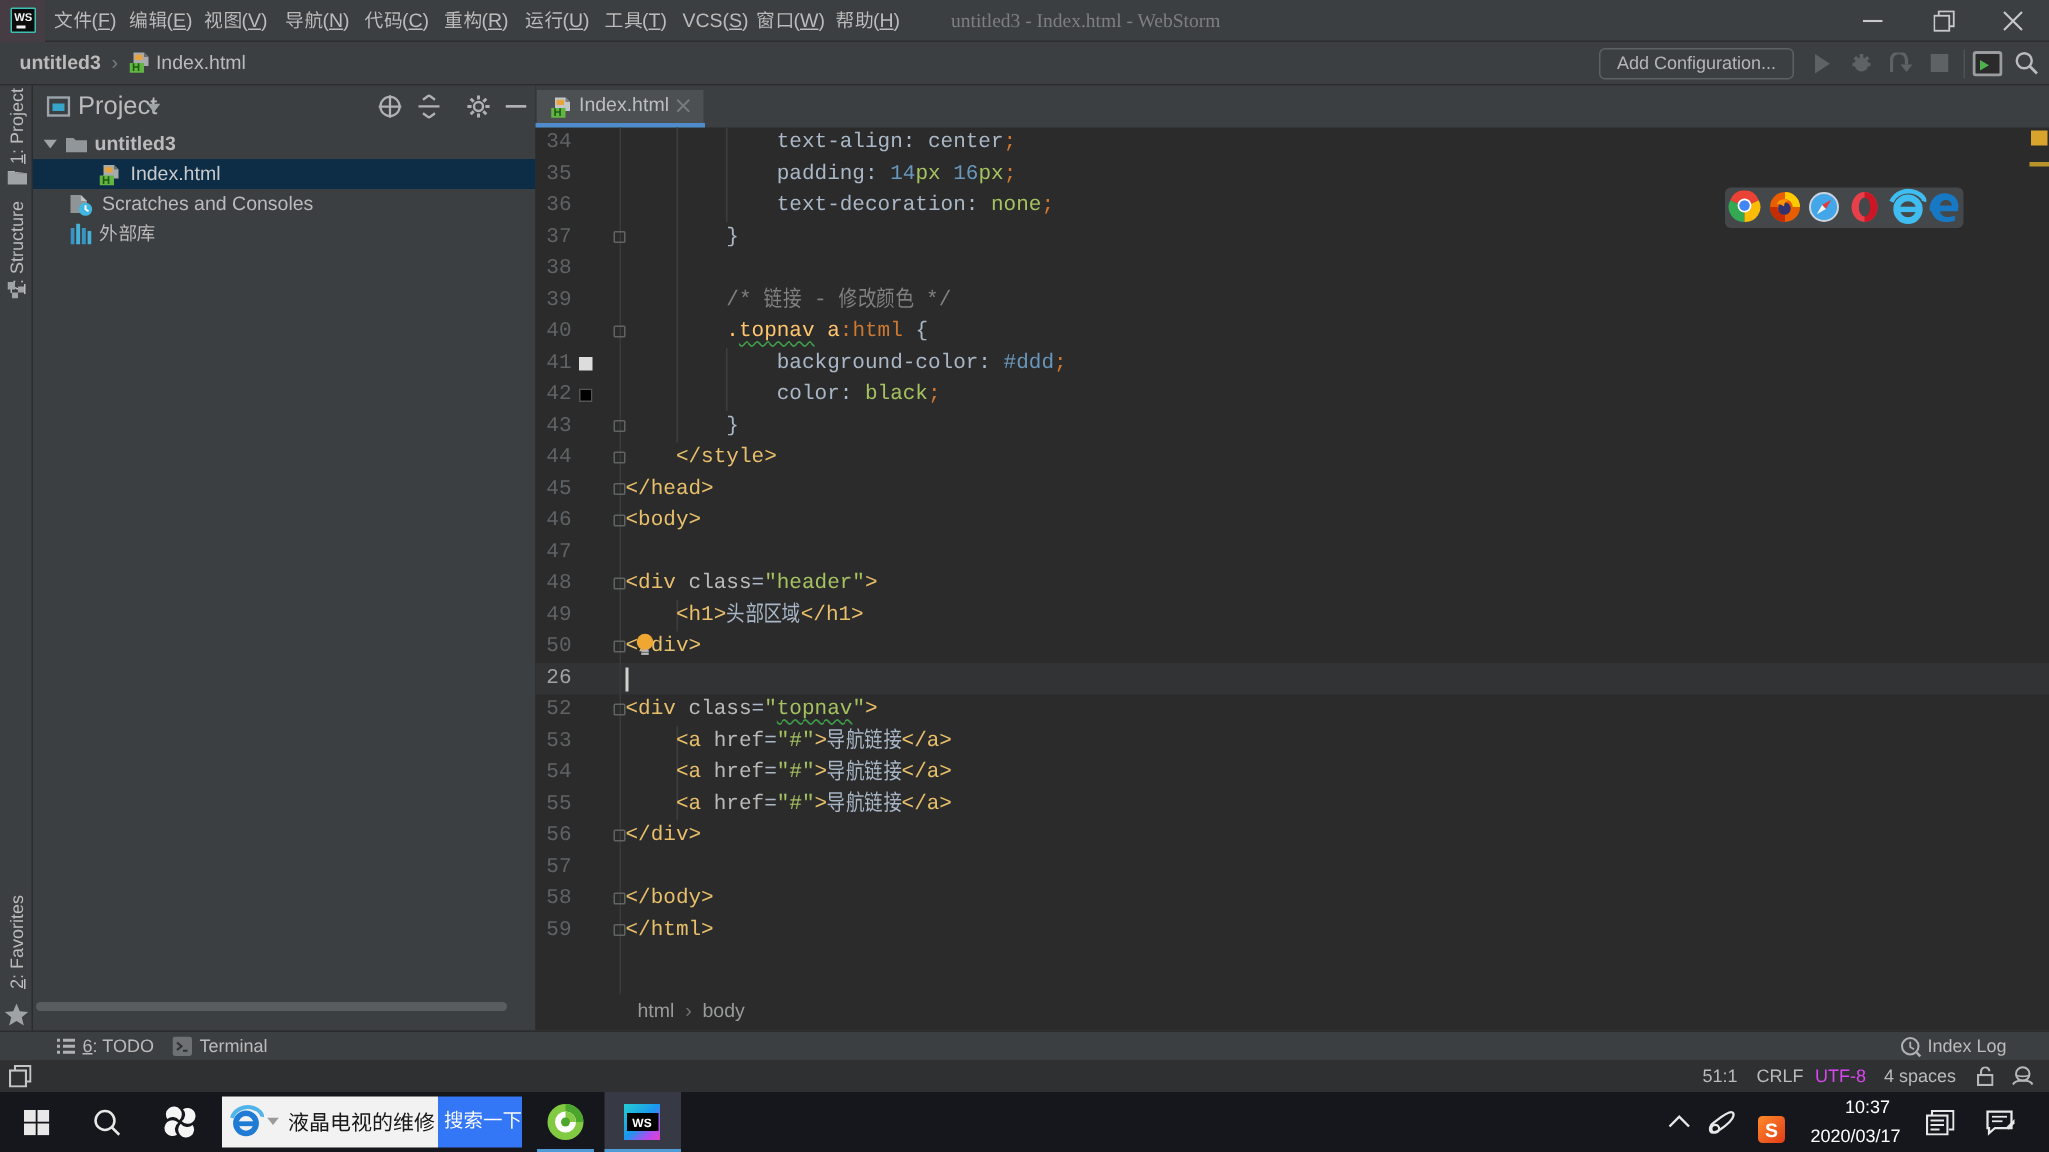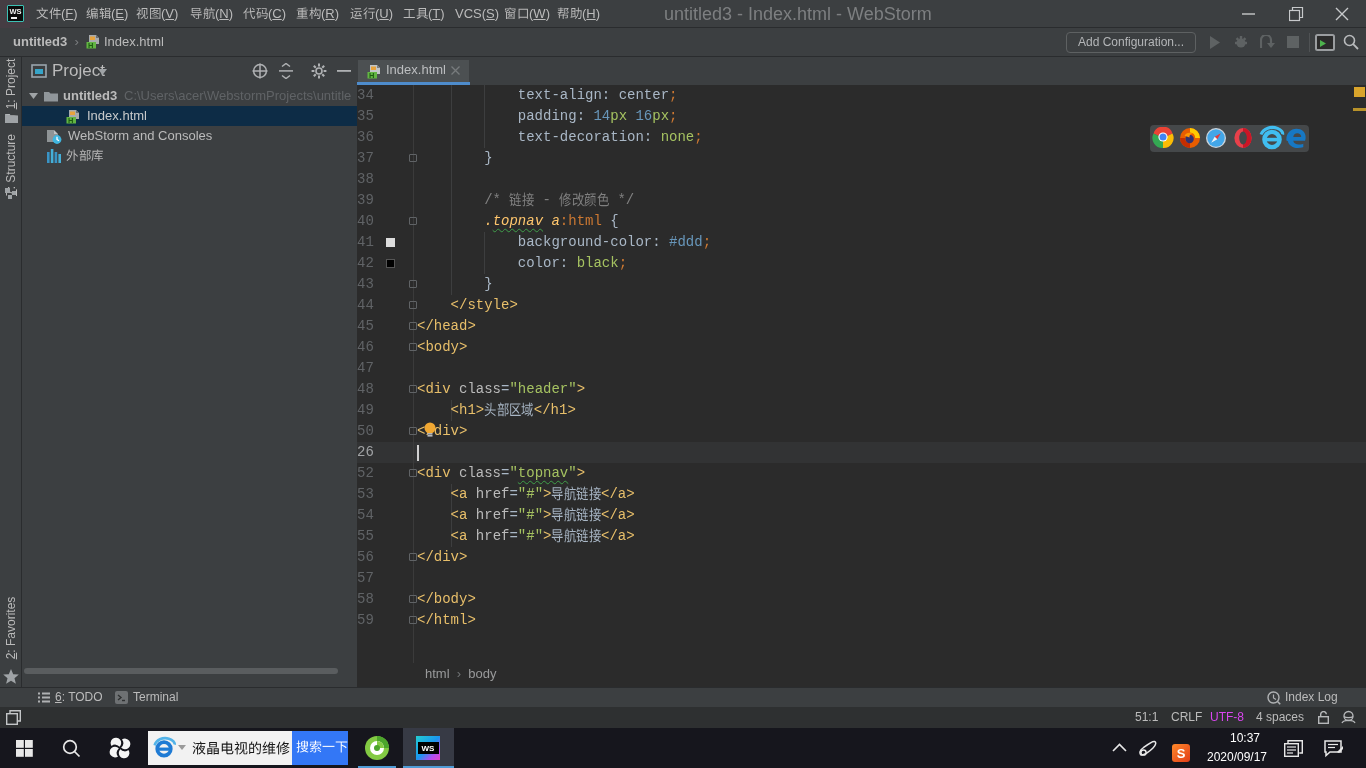--- a/index.html
+++ b/index.html
@@ -4,57 +4,57 @@
 <style>
 * { margin:0; padding:0; box-sizing:border-box; }
 html,body { width:1366px; height:768px; overflow:hidden; background:#2b2b2b; }
 body { font-family:"Liberation Sans", sans-serif; }
 #root { position:absolute; left:0; top:0; width:1366px; height:748px; }
 .abs { position:absolute; }
 
 #titlebar { left:0; top:0; width:1366px; height:28px; background:#3c3f41; border-bottom:1px solid #2a2c2e; }
 .menu { position:absolute; top:0; height:28px; line-height:28px; font-size:13px; color:#bbbbbb; }
 .menu u { text-decoration:underline; }
-#wtitle { position:absolute; left:664px; top:0; height:28px; line-height:28px; font-size:18px; color:#7d7f81; }
+#wtitle { position:absolute; left:634px; top:0; height:28px; line-height:28px; font-size:13px; color:#7d7f81;font-family:Liberation Serif, serif; }
 #wslogo { position:absolute; left:7px; top:5px; width:17px; height:17px; background:#0c0c0c; border:1.5px solid #3cc0b4; border-radius:1px; color:#f2f2f2; font-size:7.5px; font-weight:bold; text-align:center; line-height:11px; }
 #wslogo i { position:absolute; left:2.5px; bottom:2.5px; width:6.5px; height:2px; background:#f2f2f2; }
 #wscorner { position:absolute; left:0; top:0; width:30px; height:28px; background:#453d43; }
 
 #navbar { left:0; top:28px; width:1366px; height:29px; background:#3c3f41; border-bottom:1px solid #2a2c2e; }
 #crumb { position:absolute; left:13px; top:0; height:28px; line-height:28px; font-size:13px; color:#bbbbbb; }
 #addcfg { position:absolute; left:1066px; top:4px; width:130px; height:21px; border:1px solid #5e6162; border-radius:4px; color:#b4b6b8; font-size:12px; text-align:center; line-height:19px; }
 
 #strip { left:0; top:57px; width:22px; height:650px; background:#3c3f41; border-right:1px solid #2a2c2e; }
 .vtab { position:absolute; transform:rotate(-90deg); transform-origin:center; font-size:12px; color:#bbbbbb; white-space:nowrap; }
 
 #project { left:22px; top:57px; width:335px; height:630px; background:#3c3f41; }
 #pphead { position:absolute; left:0; top:0; width:335px; height:28px; }
 .ptext { font-size:17px; color:#bbbbbb; }
 .trow { position:absolute; left:0; width:335px; height:20px; line-height:20px; font-size:13px; color:#bbbbbb; white-space:nowrap; overflow:hidden; }
 
 #editor { left:357px; top:57px; width:1009px; height:630px; background:#2b2b2b; }
 #tabbar { position:absolute; left:0; top:0; width:1009px; height:28px; background:#3c3f41; }
 #tab1 { position:absolute; left:1px; top:3px; width:111px; height:22px; background:#4c5052; }
 #tabline { position:absolute; left:0px; top:25px; width:113px; height:3px; background:#4e8ccc; }
-#gutter { position:absolute; left:0px; top:28px; width:24px; font:14px/21px "Liberation Mono", monospace; color:#606366; white-space:pre; }
+#gutter { position:absolute; left:0px; top:28px; width:24px; text-align:right; font:14px/21px "Liberation Mono", monospace; color:#606366; white-space:pre; }
 #gutline { position:absolute; left:56px; top:28px; width:1px; height:578px; background:#3b3b3b; }
 #code { position:absolute; left:60px; top:28px; font:14px/21px "Liberation Mono", monospace; color:#a9b7c6; white-space:pre; }
 .cjk { letter-spacing:0; }
 .cgm { width:12.5px;height:12.5px;vertical-align:-1.5px; }
 .cgt { width:12.5px;height:12.5px;vertical-align:-1.5px; }
 .cgc { width:12.4px;height:15px;vertical-align:-3px; }
 .cgb { width:14px;height:14px;vertical-align:-2px; }
 .cgs { width:13px;height:13px;vertical-align:-2px; }
 
 .t { color:#e8bf6a; } 
 .at { color:#bababa; } 
 .s { color:#a5c261; } 
 .n { color:#6897bb; } 
 .o { color:#cc7832; } 
-.y { color:#ffc66d;font-style:italic; } 
+.y { color:#ffc66d; } 
 .cm { color:#808080; } 
 .sq { text-decoration:underline wavy #3f9e49 1px; text-underline-offset:3px; }
 #caretline { position:absolute; left:0; top:385px; width:1009px; height:21px; background:#323334; }
 #caret { position:absolute; left:60px; top:388px; width:2px; height:16px; background:#d0d0d0; }
 #crumbs2 { position:absolute; left:68px; top:606px; height:21px; line-height:21px; font-size:13px; color:#999a9b; }
 .fold { position:absolute; width:8px; height:8px; border:1px solid #606366; border-radius:1px; }
 .guide { position:absolute; width:1px; background:#3d3e3f; }
 
 #status1 { left:0; top:687px; width:1366px; height:20px; background:#3c3f41; border-top:1px solid #2a2c2e; font-size:12px; color:#bbbbbb; }
 #status2 { left:0; top:707px; width:1366px; height:21px; background:#2e3031; font-size:12px; color:#bbbbbb; }
@@ -273,40 +273,39 @@
         </svg>
   </div>
   <div class="trow" style="top:29px">
     <svg class="abs" style="left:7px;top:7px" width="9" height="6">
           <path d="M0 0 L9 0 L4.5 6 Z" fill="#9fa3a6"></path>
         </svg>
     <svg class="abs" style="left:22px;top:4px" width="14" height="12">
           <path d="M0 2 L0 11.5 L14 11.5 L14 3.5 L6.5 3.5 L5 2 Z" fill="#90969a"></path>
         </svg>
     <b style="position:absolute;left:41px">untitled3</b>
-    <span style="position:absolute;left:102px;color:#606366">C:\Users\acer\WebstormProjects\untitle</span>
   </div>
   <div class="trow" style="top:49px;background:#0d2c46">
     <svg class="abs" style="left:44px;top:3px" width="14" height="15" viewBox="0 0 14 15">
           <path d="M3 1 L10 1 L13 4 L13 10 L3 10 Z" fill="#a8abad"></path>
           <path d="M10 1 L10 4 L13 4 Z" fill="#6a6d6f"></path>
           <rect x="4" y="2.5" width="5" height="3.5" fill="#e8a33d"></rect>
           <rect x="0.5" y="8" width="9.5" height="6.5" fill="#62b543"></rect>
           <text x="2" y="13.6" font-size="7.5" font-weight="bold" fill="#1c5c10" font-family="Liberation Sans">H</text>
         </svg>
     <span style="position:absolute;left:65px;color:#c8cacb">Index.html</span>
   </div>
   <div class="trow" style="top:69px">
     <svg class="abs" style="left:24px;top:3px" width="16" height="15">
           <path d="M1 1 L8 1 L8 5 L12 5 L12 13 L1 13 Z" fill="#8f9496"></path>
           <path d="M8 1 L12 5 L8 5 Z" fill="#c0c3c5"></path>
           <circle cx="11" cy="10.5" r="4.4" fill="#40b6e0"></circle>
           <path d="M11 7.8 L11 10.5 L13 11.8" stroke="#fff" stroke-width="1.3" fill="none"></path>
         </svg>
-    <span style="position:absolute;left:46px">WebStorm and Consoles</span>
+    <span style="position:absolute;left:46px">Scratches and Consoles</span>
   </div>
   <div class="trow" style="top:89px">
     <svg class="abs" style="left:25px;top:3px" width="14" height="14">
           <rect x="0" y="3" width="2.6" height="11" fill="#3994c6"></rect>
           <rect x="3.8" y="0" width="2.6" height="14" fill="#45b0d8"></rect>
           <rect x="7.6" y="3" width="2.6" height="11" fill="#3994c6"></rect>
           <rect x="11.4" y="5" width="2.6" height="9" fill="#45b0d8"></rect>
         </svg>
     <span style="position:absolute;left:44px"><svg class="cgt" viewBox="0 -880 1000 1000">
             <use href="#p30"></use>
@@ -624,21 +623,21 @@
         <path d="M1 8 L7.5 1.5 L14 8" fill="none" stroke="#e8e8e8" stroke-width="1.6"></path>
       </svg>
   <svg class="abs" style="left:1139px;top:12px" width="19" height="17" viewBox="0 0 19 17">
         <path d="M2 15 C0 13 1 10 4 8 C8 5 13 1 15.5 1.5 C17.5 2 17 5 14 8 C11 11 5 15.5 2 15 Z" fill="none" stroke="#e8e8e8" stroke-width="1.5"></path>
         <circle cx="4.5" cy="12.5" r="2.6" fill="none" stroke="#e8e8e8" stroke-width="1.5"></circle>
       </svg>
   <div class="abs" style="left:1172px;top:16px;width:18px;height:18px;border-radius:3px;background:linear-gradient(135deg,#ff8a2a,#e23c17)">
     <div class="abs" style="left:0;top:1.5px;width:18px;text-align:center;color:#fff;font-size:13px;font-weight:bold;font-family:'Liberation Sans',sans-serif">S</div>
   </div>
   <div class="tbtext" style="left:1214px;top:3px;width:46px;text-align:right">10:37</div>
-  <div class="tbtext" style="left:1203px;top:22px;width:68px;text-align:center">2020/09/17</div>
+  <div class="tbtext" style="left:1203px;top:22px;width:68px;text-align:center">2020/03/17</div>
   <svg class="abs" style="left:1284px;top:12px" width="19" height="17">
         <rect x="0.7" y="3.7" width="13.6" height="12.6" fill="none" stroke="#e8e8e8" stroke-width="1.4"></rect>
         <path d="M4 3.5 V0.7 H18.3 V13 H15.3" fill="none" stroke="#e8e8e8" stroke-width="1.4"></path>
         <g stroke="#e8e8e8" stroke-width="1.2">
           <line x1="3" y1="7" x2="12" y2="7"></line>
           <line x1="3" y1="10" x2="12" y2="10"></line>
           <line x1="3" y1="13" x2="9" y2="13"></line>
         </g>
       </svg>
   <svg class="abs" style="left:1324px;top:12px" width="20" height="18" viewBox="0 0 20 18">

